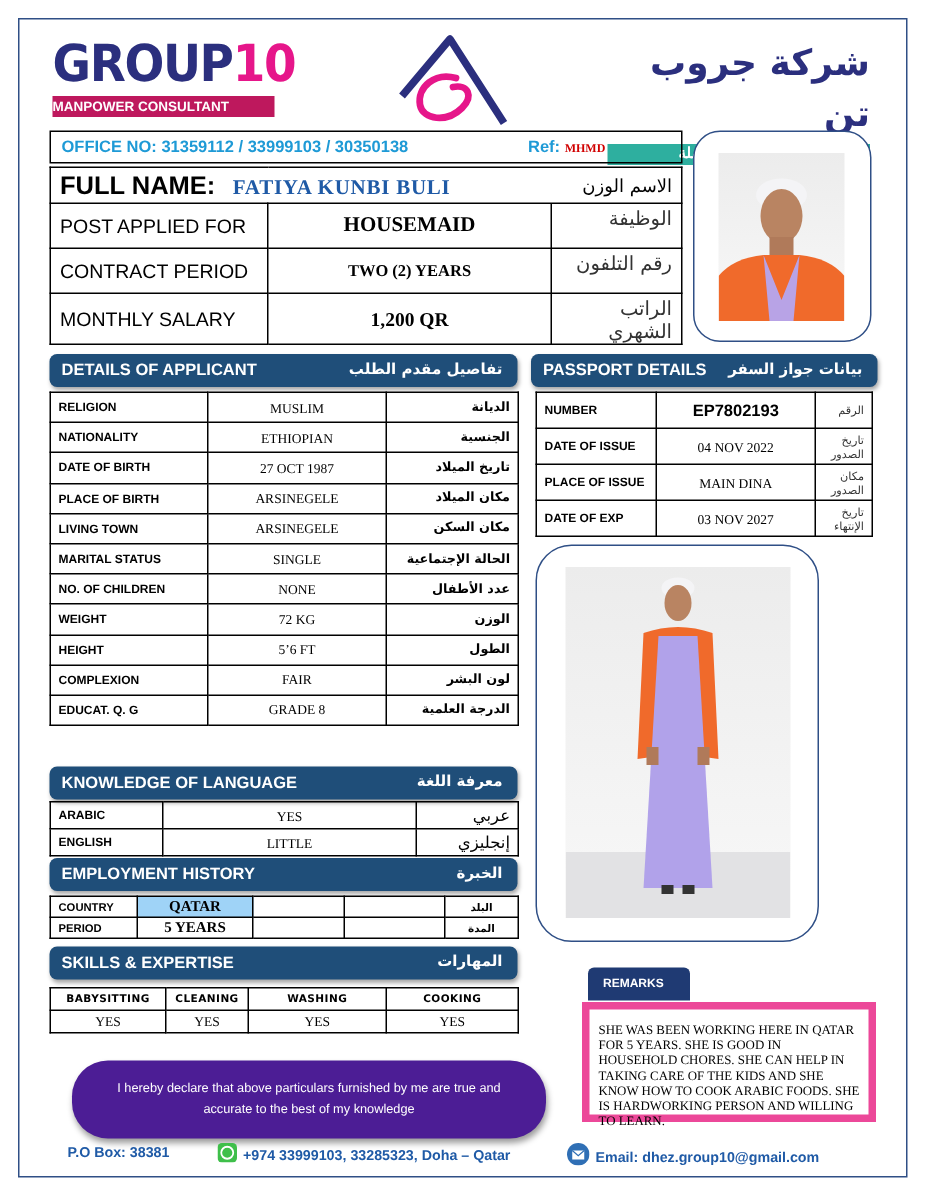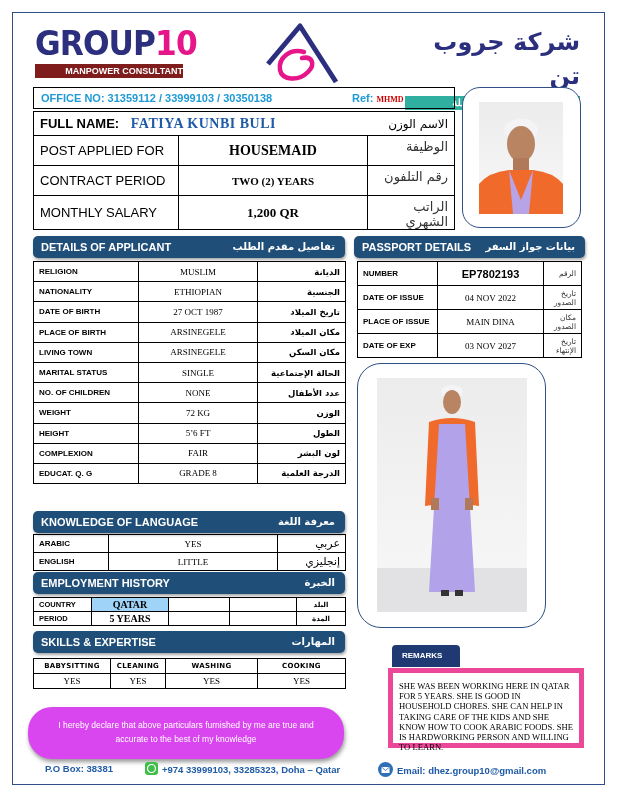--- a/index.html
+++ b/index.html
@@ -5,36 +5,36 @@
   * { box-sizing: border-box; margin: 0; padding: 0; }
   html, body { width: 617px; height: 797px; background: #fff; overflow: hidden; }
   body { font-family: "Liberation Sans", sans-serif; color: #000; position: relative; }
 
   .page-frame { position: absolute; left: 12px; top: 12px; width: 593px; height: 773px; border: 1.5px solid #2f4f86; }
 
   
   .logo-left { position: absolute; left: 35px; top: 25px; width: 150px; }
   .logo-word { font-family: "DejaVu Sans", sans-serif; font-weight: 900; font-size: 34px; letter-spacing: -1px; line-height: 36px; color: #2b2f7e; transform: scaleX(0.92); transform-origin: left; white-space: nowrap; }
   .logo-word .num { color: #e6168a; }
-  .logo-sub { margin-top: 3px; background: #7f1d1d; color: #fff; font-size: 9px; font-weight: bold; text-align: right; height: 14px; line-height: 14px; width: 148px; }
+  .logo-sub { margin-top: 3px; background: #be185d; color: #fff; font-size: 9px; font-weight: bold; text-align: left; height: 14px; line-height: 14px; width: 148px; }
   .logo-mid { position: absolute; left: 262px; top: 22px; width: 80px; height: 62px; }
   .logo-right { position: absolute; left: 405px; top: 25px; width: 175px; text-align: right; }
   .logo-ar { font-family: "DejaVu Sans", sans-serif; font-weight: bold; font-size: 24px; color: #2b2f7e; direction: rtl; line-height: 34px; }
   .logo-ar-sub { margin-top: 3px; background: #2eaf9f; color: #fff; font-size: 10px; font-weight: bold; text-align: center; height: 14px; line-height: 14px; direction: rtl; }
 
   
   .office-row { position: absolute; left: 33px; top: 87px; width: 422px; height: 22px; border: 1px solid #000; font-weight: bold; font-size: 11px; color: #1e9ad6; line-height: 20px; padding-left: 7px; }
   .office-row .ref { position: absolute; left: 318px; top: 0; }
   .office-row .ref-val { color: #d10000; font-family: "Liberation Serif", serif; font-size: 8px; }
 
   
   .main-table { position: absolute; left: 33px; top: 111px; width: 422px; border-collapse: collapse; }
   .main-table td { border: 1px solid #000; height: 30px; font-size: 13px; padding: 0 6px; }
   .main-table .fn-row td { height: 24px; }
-  .fn-label { font-weight: bold; font-size: 13px; }
+  .fn-label { font-weight: bold; font-size: 17px; }
   .fn-value { font-family: "Liberation Serif", serif; font-weight: bold; color: #1f5aa6; font-size: 14px; margin-left: 8px; letter-spacing: 0.5px; }
   .ar { direction: rtl; text-align: right; font-family: "DejaVu Sans", sans-serif; }
   .ar-top { vertical-align: top; font-size: 11px; color: #333; padding-top: 3px !important; }
   .main-val { font-family: "Liberation Serif", serif; font-weight: bold; text-align: center; }
 
   
   .photo-box { position: absolute; border: 1.5px solid #2f4f86; border-radius: 18px; background: #fff; }
   .photo-small { left: 462px; top: 87px; width: 119px; height: 141px; }
   .photo-large { left: 357px; top: 363px; width: 189px; height: 265px; border-radius: 24px; }
   .photo-inner { position: absolute; background: linear-gradient(#ececec, #f8f8f8); overflow: hidden; }
@@ -63,21 +63,21 @@
 
   .skills-table td { height: 15px; text-align: center; }
   .skills-table .sk-h { font-family: "DejaVu Sans", sans-serif; font-weight: bold; font-size: 7px; letter-spacing: 0.3px; }
   .skills-table .sk-v { font-family: "Liberation Serif", serif; font-size: 9px; }
 
   
   .remarks-head { position: absolute; left: 392px; top: 645px; width: 68px; height: 22px; background: #1f3a73; color: #fff; font-weight: bold; font-size: 8px; line-height: 22px; padding-left: 10px; border-radius: 4px 4px 0 0; }
   .remarks-box { position: absolute; left: 388px; top: 668px; width: 196px; height: 80px; border: 5px solid #ec4899; font-family: "Liberation Serif", serif; font-size: 8.6px; line-height: 10.2px; padding: 8px 6px; text-transform: uppercase; }
 
   
-  .declare { position: absolute; left: 28px; top: 707px; width: 316px; height: 52px; background: #d946ef; color: #fff; border-radius: 24px; text-align: center; font-size: 8.5px; line-height: 14px; padding: 11px 16px; box-shadow: 1px 3px 4px rgba(0,0,0,.4); }
+  .declare { position: absolute; left: 48px; top: 707px; width: 316px; height: 52px; background: #4c1d95; color: #fff; border-radius: 24px; text-align: center; font-size: 8.5px; line-height: 14px; padding: 11px 16px; box-shadow: 1px 3px 4px rgba(0,0,0,.4); }
 
   
   .footer { position: absolute; top: 762px; font-weight: bold; font-size: 9.5px; color: #1f5aa6; height: 14px; line-height: 14px; white-space: nowrap; }
   .ft-po { left: 45px; }
   .ft-phone { left: 145px; }
   .ft-email { left: 378px; text-align: right; }
   .ico { display: inline-block; vertical-align: middle; margin-right: 4px; }
 </style>
 </head>
 <body>

